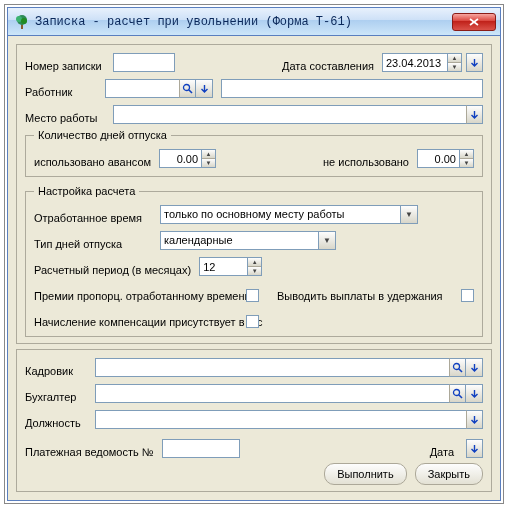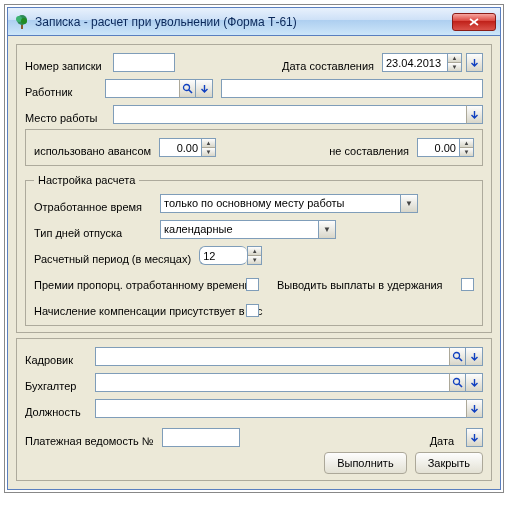--- a/index.html
+++ b/index.html
@@ -20,20 +20,21 @@
     background: #ece9d8;
     border: 1px solid #5a7fbf;
   }
   .titlebar {
     height: 28px;
     background: linear-gradient(to bottom, #e8f1fc 0%, #cde0f7 45%, #aecff0 46%, #cde6f9 100%);
     border-bottom: 1px solid #5a7fbf;
     display: flex;
     align-items: center;
     padding: 0 4px 0 6px;
+    font-family: Liberation Mono, monospace;
   }
   .titlebar .icon {
     width: 16px; height: 16px;
     margin-right: 5px;
     display: flex; align-items: center; justify-content: center;
   }
   .titlebar .title {
     flex: 1;
     color: #0a285a;
     font-size: 12px;
@@ -162,21 +163,21 @@
     width: 13px; height: 13px;
     background: #fff;
     border: 1px solid #7f9db9;
     cursor: pointer;
   }
   .button {
     height: 22px;
     padding: 0 12px;
     background: linear-gradient(to bottom, #fdfdfd, #e3e1d4);
     border: 1px solid #aca899;
-    border-radius: 4px;
+    border-radius: 10px;
     font-size: 11px;
     cursor: pointer;
     display: flex; align-items: center; justify-content: center;
   }
   .spacer { flex: 1; }
   .gap4 { width: 4px; }
   .gap8 { width: 8px; }
   svg { display: block; }
 </style>
 </head>
@@ -255,32 +256,33 @@
           <input value="" style="">
           <div class="btn">
             <svg width="9" height="9" viewBox="0 0 9 9">
                   <path d="M4.5 1 L4.5 8 M1.5 5 L4.5 8 L7.5 5" stroke="#1040c0" stroke-width="1.4" fill="none"></path>
                 </svg>
           </div>
         </div>
       </div>
 
       <fieldset>
+        <legend>Количество дней отпуска</legend>
         <div class="row" style="margin-bottom:0">
           <span class="lbl">использовано авансом</span>
           <div class="gap8"></div>
           <div class="spin">
             <input style="width: 42px; text-align: right;" value="0.00">
             <div class="btns">
               <div>▲</div>
               <div>▼</div>
             </div>
           </div>
           <div class="spacer"></div>
-          <span class="lbl">не составления</span>
+          <span class="lbl">не использовано</span>
           <div class="gap8"></div>
           <div class="spin">
             <input style="width: 42px; text-align: right;" value="0.00">
             <div class="btns">
               <div>▲</div>
               <div>▼</div>
             </div>
           </div>
         </div>
       </fieldset>
@@ -301,21 +303,21 @@
           <div class="combo-wrap" style="width:176px">
             <div class="combo-text">календарные</div>
             <div class="combo-btn">▼</div>
           </div>
         </div>
 
         <div class="row">
           <span class="lbl">Расчетный период (в месяцах)</span>
           <div class="gap8"></div>
           <div class="spin">
-            <input style="width: 48px; border-radius: 6px;" value="12">
+            <input style="width: 48px;" value="12">
             <div class="btns">
               <div>▲</div>
               <div>▼</div>
             </div>
           </div>
         </div>
 
         <div class="row">
           <span class="lbl" style="width:212px">Премии пропорц. отработанному времени</span>
           <div class="checkbox"></div>

